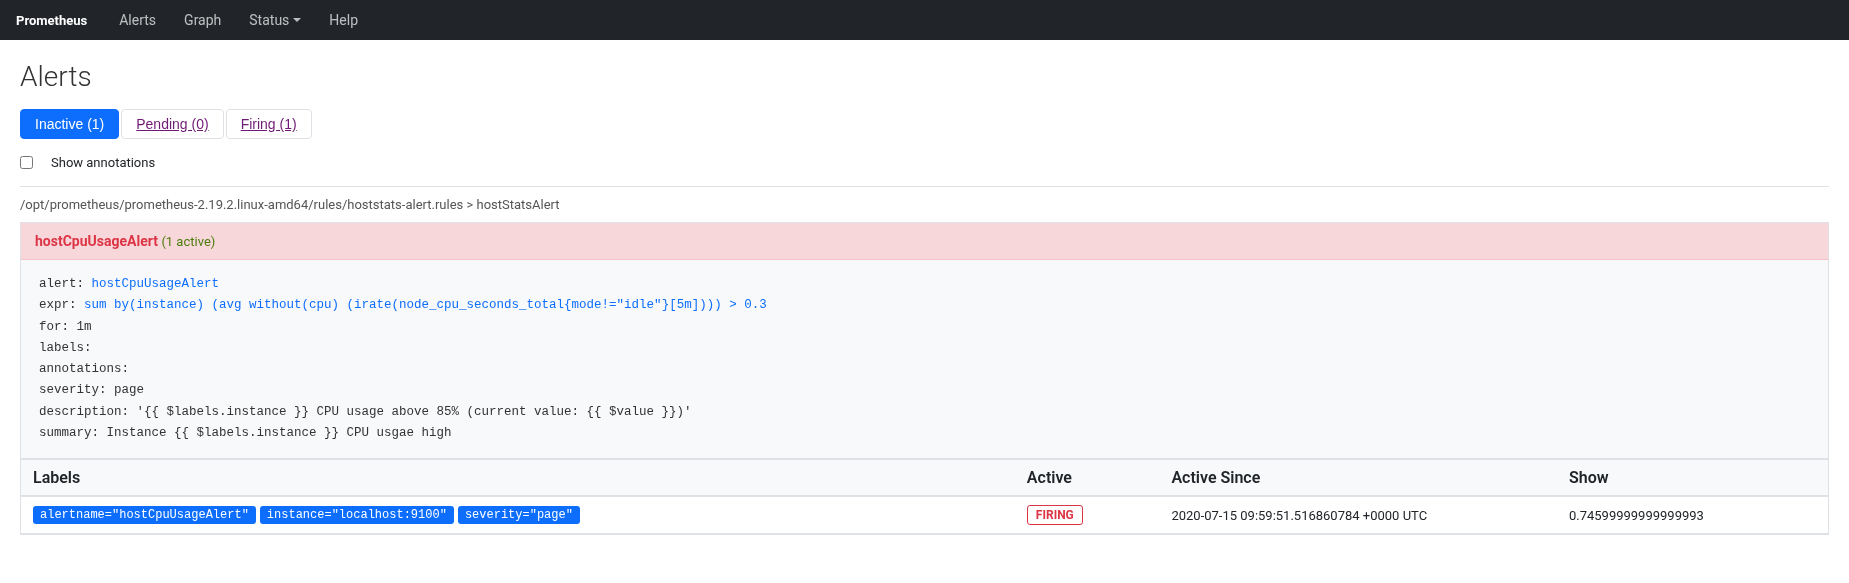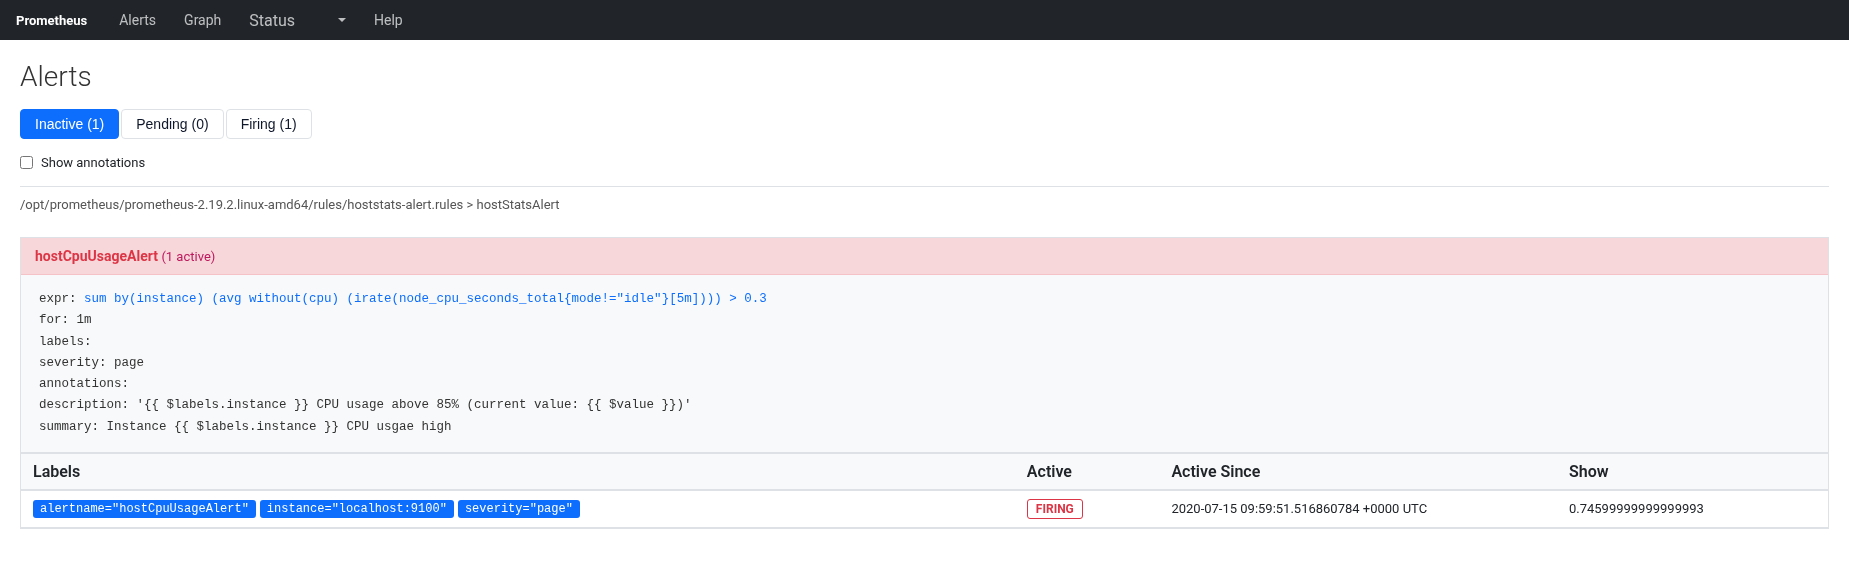--- a/index.html
+++ b/index.html
@@ -30,22 +30,21 @@
       text-decoration: none;
       font-size: 14px;
       cursor: pointer;
     }
     .nav-dropdown {
       display: flex;
       align-items: center;
       color: rgba(255,255,255,0.7);
       padding: 8px 12px;
       cursor: pointer;
-      font-size: 16px;
-      gap: 39px;
+      font-size: 14px;
     }
     .caret {
       display: inline-block;
       margin-left: 4px;
       border-top: 4px solid;
       border-left: 4px solid transparent;
       border-right: 4px solid transparent;
     }
 
     
@@ -73,42 +72,43 @@
       border-radius: 4px;
       margin-right: 2px;
     }
     .tab-btn.active {
       background: #0d6efd;
       color: #fff;
       border-color: #0d6efd;
     }
     .tab-btn:not(.active) {
       background: transparent;
-      color: #0f172a;
+      color: #701a75;
       border-color: #dee2e6;
+      text-decoration: underline;
     }
 
     
     .show-annotations {
       display: flex;
       align-items: center;
-      gap: 8px;
+      gap: 18px;
       margin-bottom: 16px;
       font-size: 13px;
     }
     .show-annotations input[type="checkbox"] {
       cursor: pointer;
     }
 
     
     .rule-path {
       font-size: 13px;
       color: #555;
       margin-bottom: 0;
-      padding: 10px 0 25px 0;
+      padding: 10px 0 10px 0;
       border-top: 1px solid #dee2e6;
     }
 
     
     .alert-group {
       border: 1px solid #dee2e6;
       border-radius: 0;
       margin-bottom: 16px;
     }
 
@@ -116,21 +116,21 @@
       background: #f8d7da;
       padding: 10px 14px;
       border-bottom: 1px solid #f5c2c7;
     }
     .alert-group-header .alert-name {
       color: #dc3545;
       font-weight: bold;
       font-size: 14px;
     }
     .alert-group-header .active-count {
-      color: #be185d;
+      color: #4d7c0f;
       font-size: 13px;
     }
 
     
     .alert-code {
       background: #f8f9fa;
       border-bottom: 1px solid #dee2e6;
       padding: 14px 18px;
       font-family: 'Courier New', Courier, monospace;
       font-size: 12.5px;
@@ -230,39 +230,44 @@
 
   <div class="alert-group">
 
     <div class="alert-group-header">
       <span class="alert-name">hostCpuUsageAlert</span>
       <span class="active-count">(1 active)</span>
     </div>
 
     <div class="alert-code">
       <div>
+        <span class="code-key">alert:</span>
+        <span> </span>
+        <a class="code-link">hostCpuUsageAlert</a>
+      </div>
+      <div>
         <span class="code-key">expr:</span>
         <span> </span>
         <span class="code-expr">sum by(instance) (avg without(cpu) (irate(node_cpu_seconds_total{mode!="idle"}[5m]))) &gt; 0.3</span>
       </div>
       <div>
         <span class="code-key">for:</span>
         <span> </span>
         <span>1m</span>
       </div>
       <div>
         <span class="code-key">labels:</span>
       </div>
       <div>
+        <span class="code-key">annotations:</span>
+      </div>
+      <div>
         <span class="code-key">  severity:</span>
         <span> </span>
         <span>page</span>
-      </div>
-      <div>
-        <span class="code-key">annotations:</span>
       </div>
       <div>
         <span class="code-key">  description:</span>
         <span> </span>
         <span>'{{ $labels.instance }} CPU usage above 85% (current value: {{ $value }})'</span>
       </div>
       <div>
         <span class="code-key">  summary:</span>
         <span> </span>
         <span>Instance {{ $labels.instance }} CPU usgae high</span>

